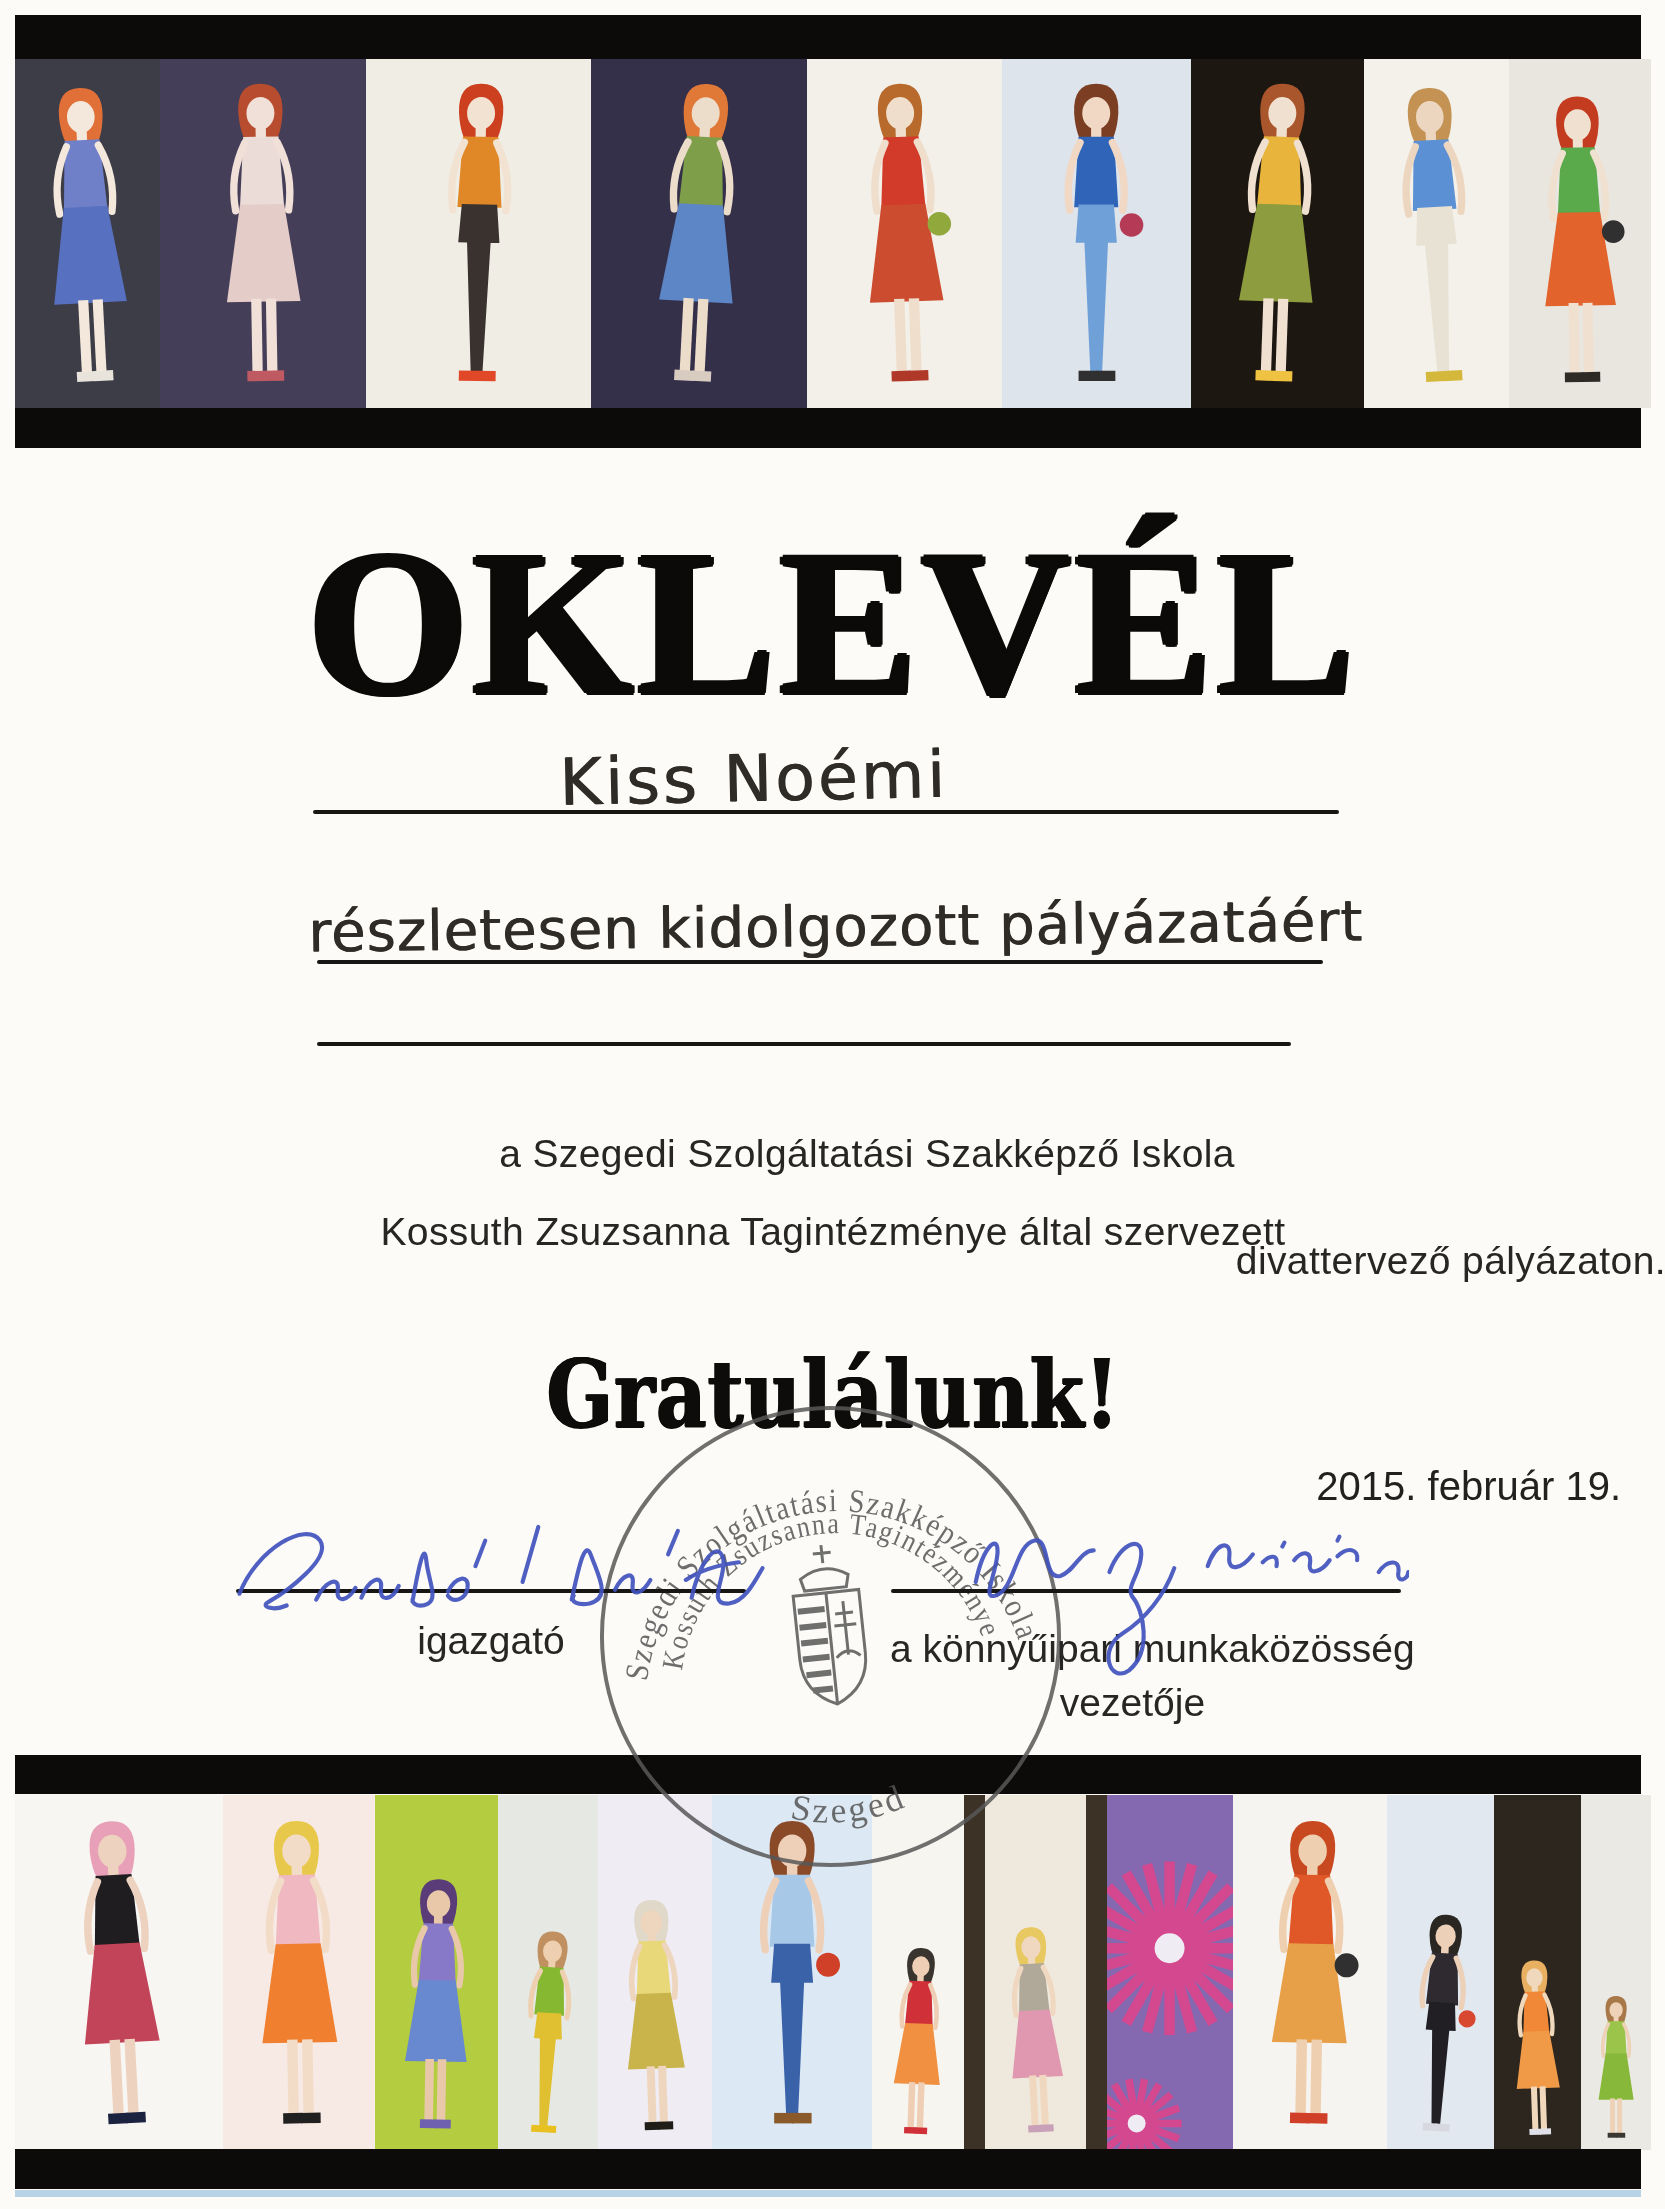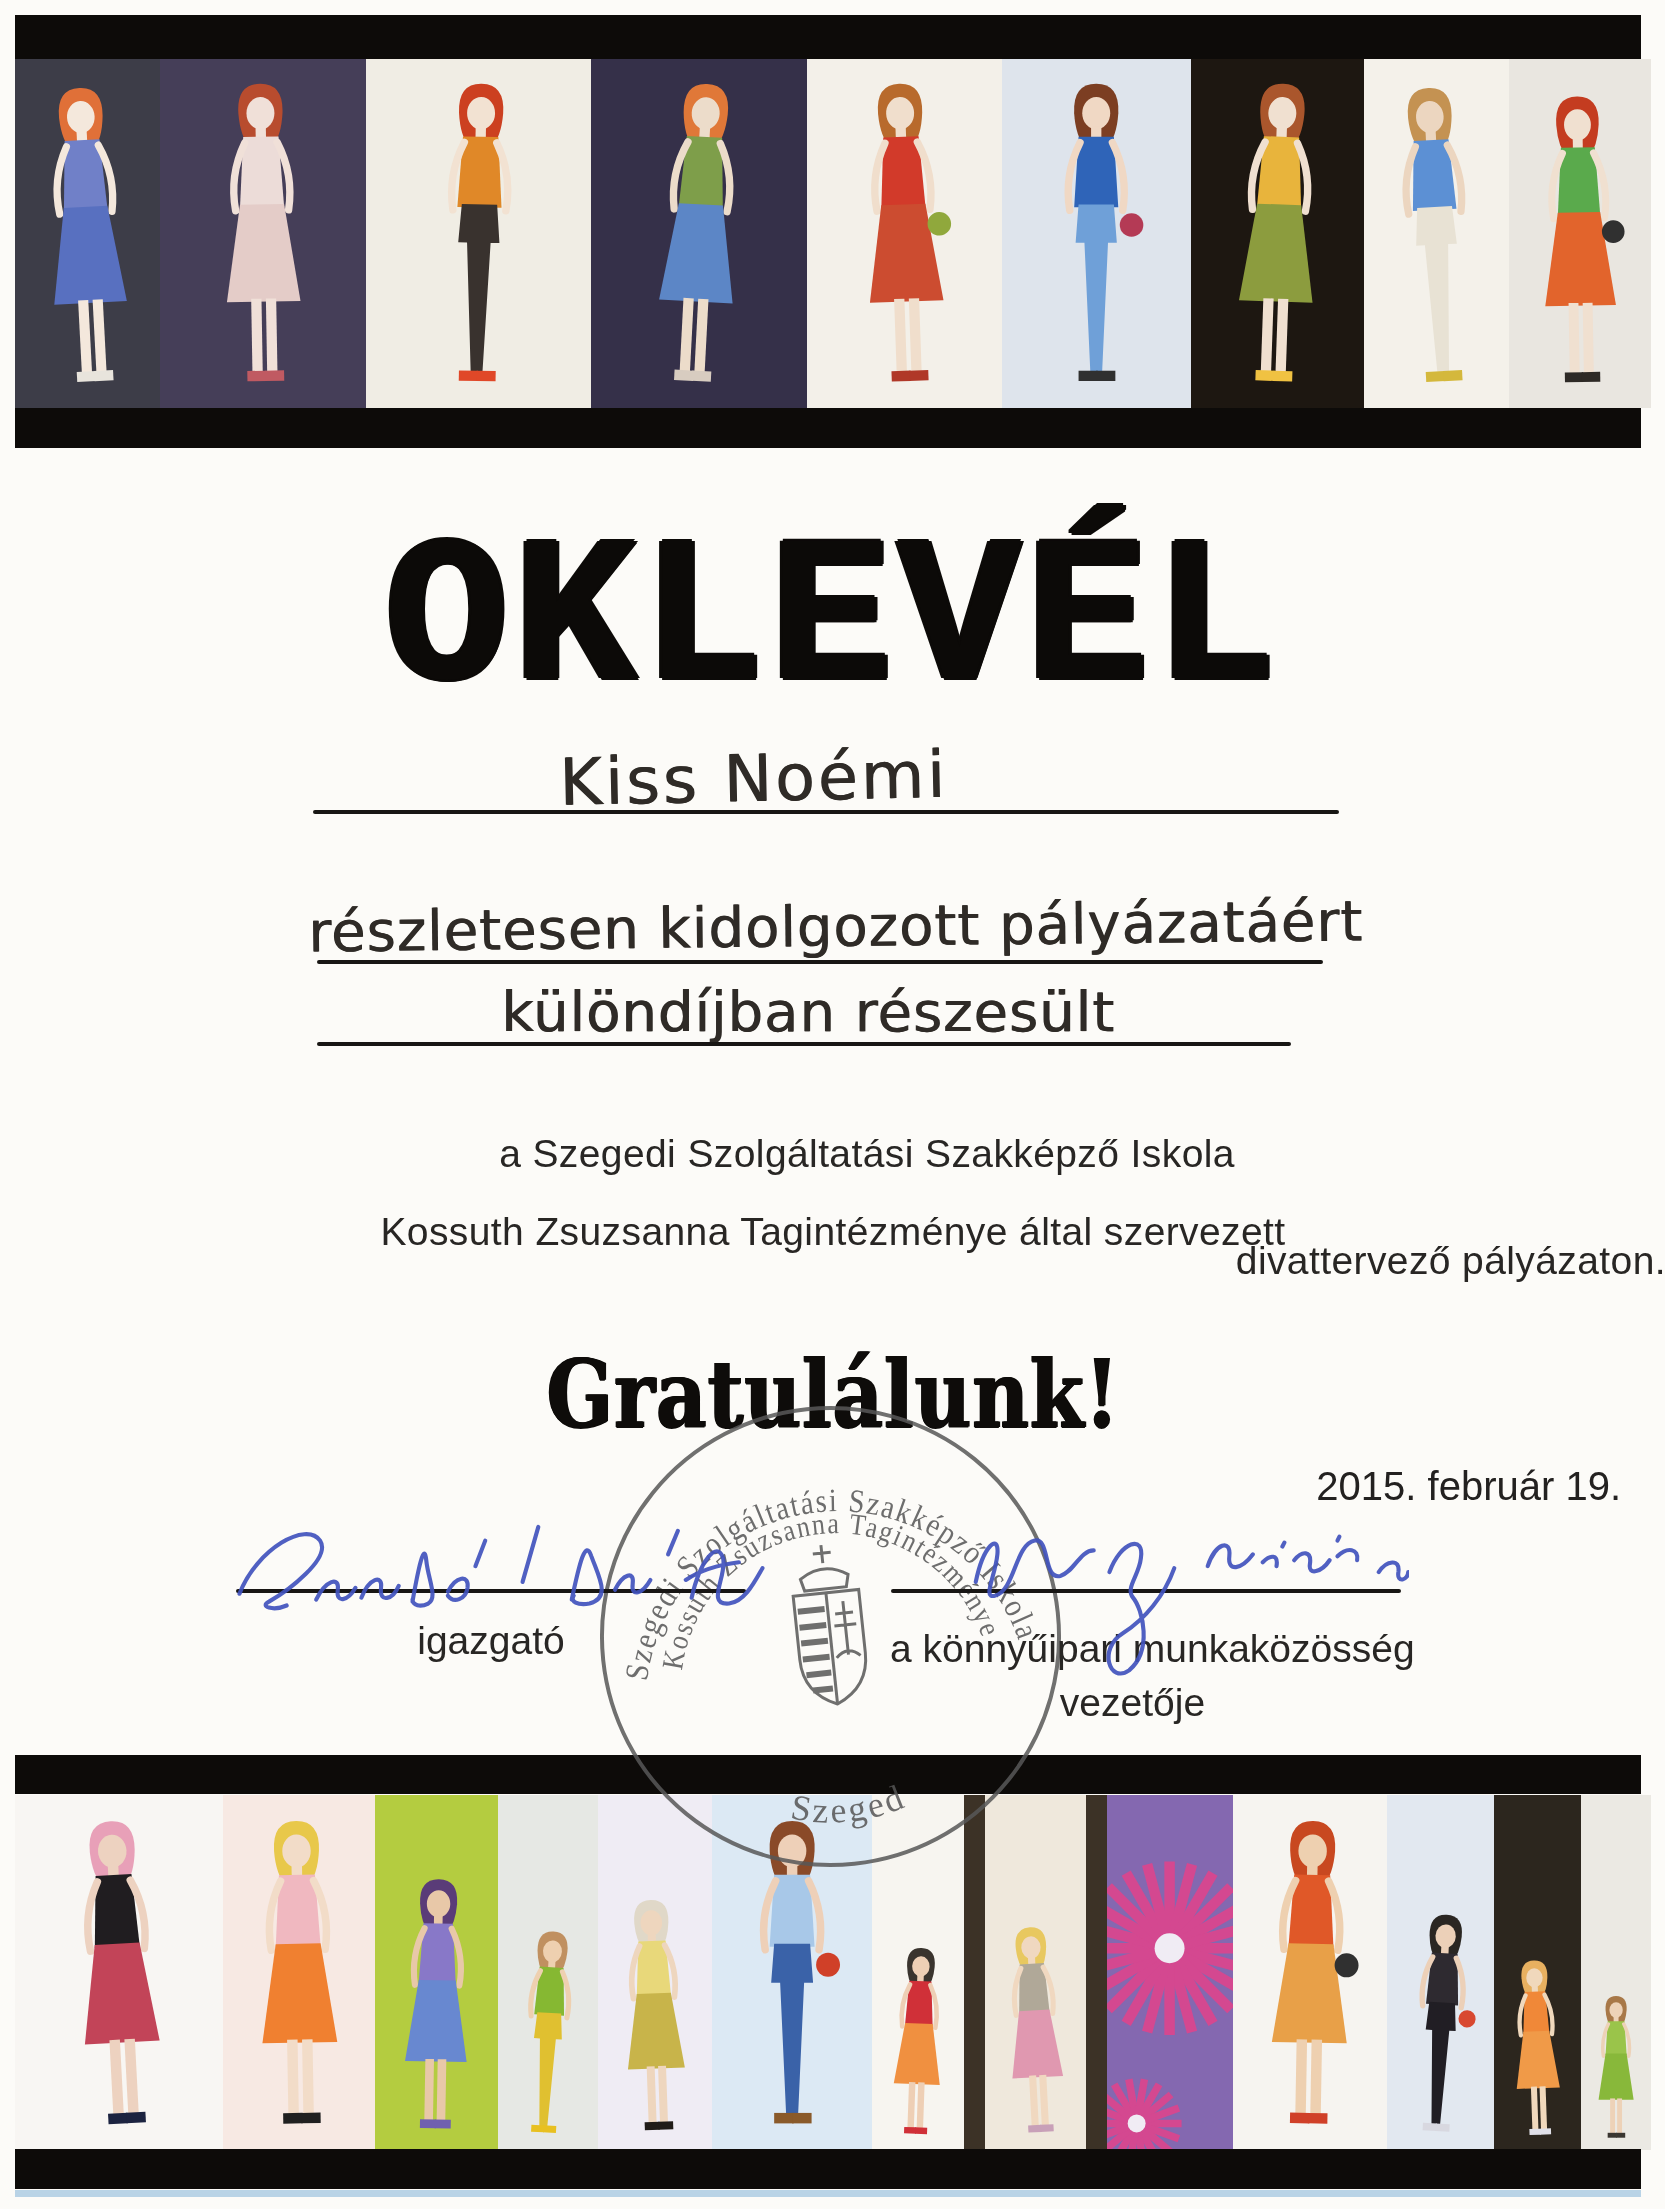--- a/index.html
+++ b/index.html
@@ -4,21 +4,21 @@
 <style>
   html,body{margin:0;padding:0;background:#e9e9e9;}
   .page{position:relative;width:1666px;height:2210px;background:#fcfbf8;overflow:hidden;
         font-family:"Liberation Sans",sans-serif;}
   .bar{position:absolute;background:#0d0b09;z-index:2;}
   .edgestrip{position:absolute;background:#b9d3e6;z-index:2;}
   .banner{position:absolute;display:flex;overflow:hidden;background:#141210;z-index:1;}
   .panel{position:relative;height:100%;display:flex;align-items:flex-end;justify-content:center;overflow:hidden;}
   .panel svg{width:100%;height:97%;display:block;}
   .title{position:absolute;top:520px;left:0;width:100%;text-align:center;line-height:1;
-         font-family:Liberation Mono, monospace;font-weight:bold;font-size:207px;letter-spacing:3.9px;color:#0c0a08;
+         font-family:Liberation Serif, serif;font-weight:bold;font-size:207px;letter-spacing:3.9px;color:#0c0a08;
          text-shadow:3px 0 0 currentColor,-3px 0 0 currentColor,0 2px 0 currentColor,0 -2px 0 currentColor,2px 2px 0 currentColor;
          white-space:nowrap;z-index:3;}
   .hand{position:absolute;font-family:"DejaVu Sans",sans-serif;color:#2f2b27;white-space:nowrap;z-index:3;
         text-shadow:0.8px 0 0 currentColor;}
   .hand-name{top:741px;left:0;width:1507px;text-align:center;font-size:65px;letter-spacing:3px;transform:rotate(-1.2deg);}
   .hand-l1{top:894px;left:0;width:1671px;text-align:center;font-size:56px;letter-spacing:1px;transform:rotate(-0.6deg);}
   .hand-l2{top:979px;left:0;width:1616px;text-align:center;font-size:56px;letter-spacing:1px;}
   .rule{position:absolute;height:3.9px;background:#181614;border-radius:2px;z-index:5;}
   .ptext{position:absolute;left:0;width:100%;text-align:center;font-size:39px;color:#282624;
          letter-spacing:0.4px;z-index:3;white-space:nowrap;}
@@ -202,21 +202,20 @@
   <div class="bar" style="left:14.8px;top:408px;width:1626px;height:40px;"></div>
 
   <div class="title">OKLEVÉL</div>
 
   <div class="hand hand-name">Kiss Noémi</div>
   <div class="rule" style="left:313px;top:810px;width:1026px;"></div>
 
 
   <div class="hand hand-l1">részletesen kidolgozott pályázatáért</div>
   <div class="rule" style="left:317px;top:960px;width:1006px;"></div>
-  <div class="hand hand-l2">különdíjban részesült</div>
   <div class="rule" style="left:317px;top:1042px;width:974px;"></div>
 
   <div class="ptext body1">a Szegedi Szolgáltatási Szakképző Iskola</div>
   <div class="ptext body2">Kossuth Zsuzsanna Tagintézménye által szervezett</div>
   <div class="ptext body3">divattervező pályázaton.</div>
 
   <div class="congrats">Gratulálunk!</div>
 
   <svg class="stamp" viewBox="0 0 480 480">
     <circle cx="240" cy="240" r="229" fill="none" stroke="#585858" stroke-width="4"></circle>

